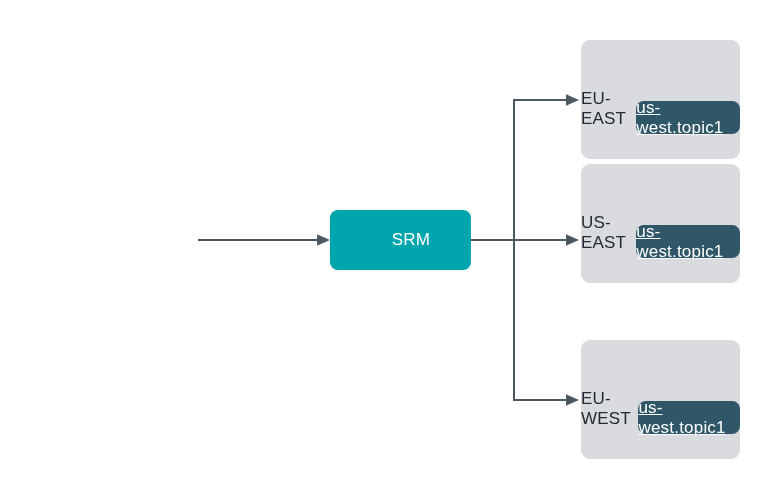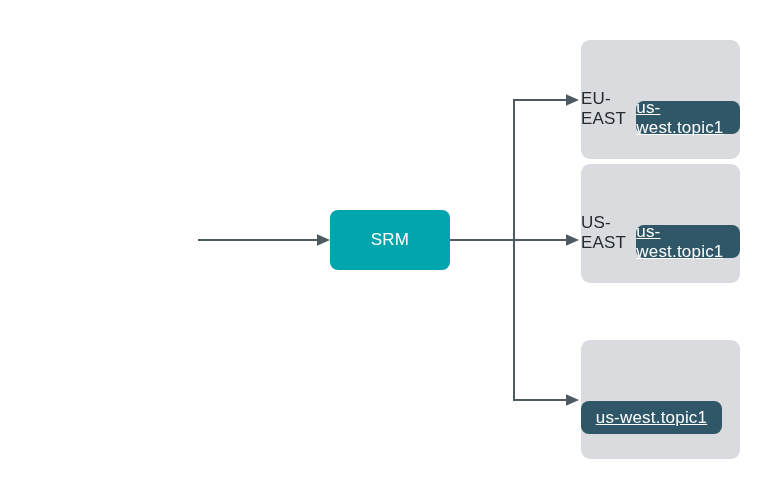--- a/index.html
+++ b/index.html
@@ -70,20 +70,21 @@
     width: 120px;
     height: 60px;
     background: var(--srm-fill, #00a5ae);
     border-radius: 8px;
     display: flex;
     align-items: center;
     justify-content: center;
     font-size: 17px;
     color: var(--srm-text, #ffffff);
     letter-spacing: 0.3px;
+    padding-left: 21px;
   }
   .cluster-us-west { left: 40px;  top: 180px; width: 158px; height: 119px; }
   .cluster-eu-east { left: 581px; top: 40px;  width: 159px; height: 119px; }
   .cluster-us-east { left: 581px; top: 164px; width: 159px; height: 119px; }
   .cluster-eu-west { left: 581px; top: 340px; width: 159px; height: 119px; }
 </style>
 </head>
 <body>
 
 <div class="canvas">
@@ -122,16 +123,17 @@
     <div class="cluster-label">EU-EAST</div>
     <div class="topic-pill">us-west.topic1</div>
   </div>
 
   <div class="cluster cluster-us-east">
     <div class="cluster-label">US-EAST</div>
     <div class="topic-pill">us-west.topic1</div>
   </div>
 
   <div class="cluster cluster-eu-west">
+    <div class="cluster-label">EU-WEST</div>
     <div class="topic-pill">us-west.topic1</div>
   </div>
 
 </div>
 
 </body></html>

